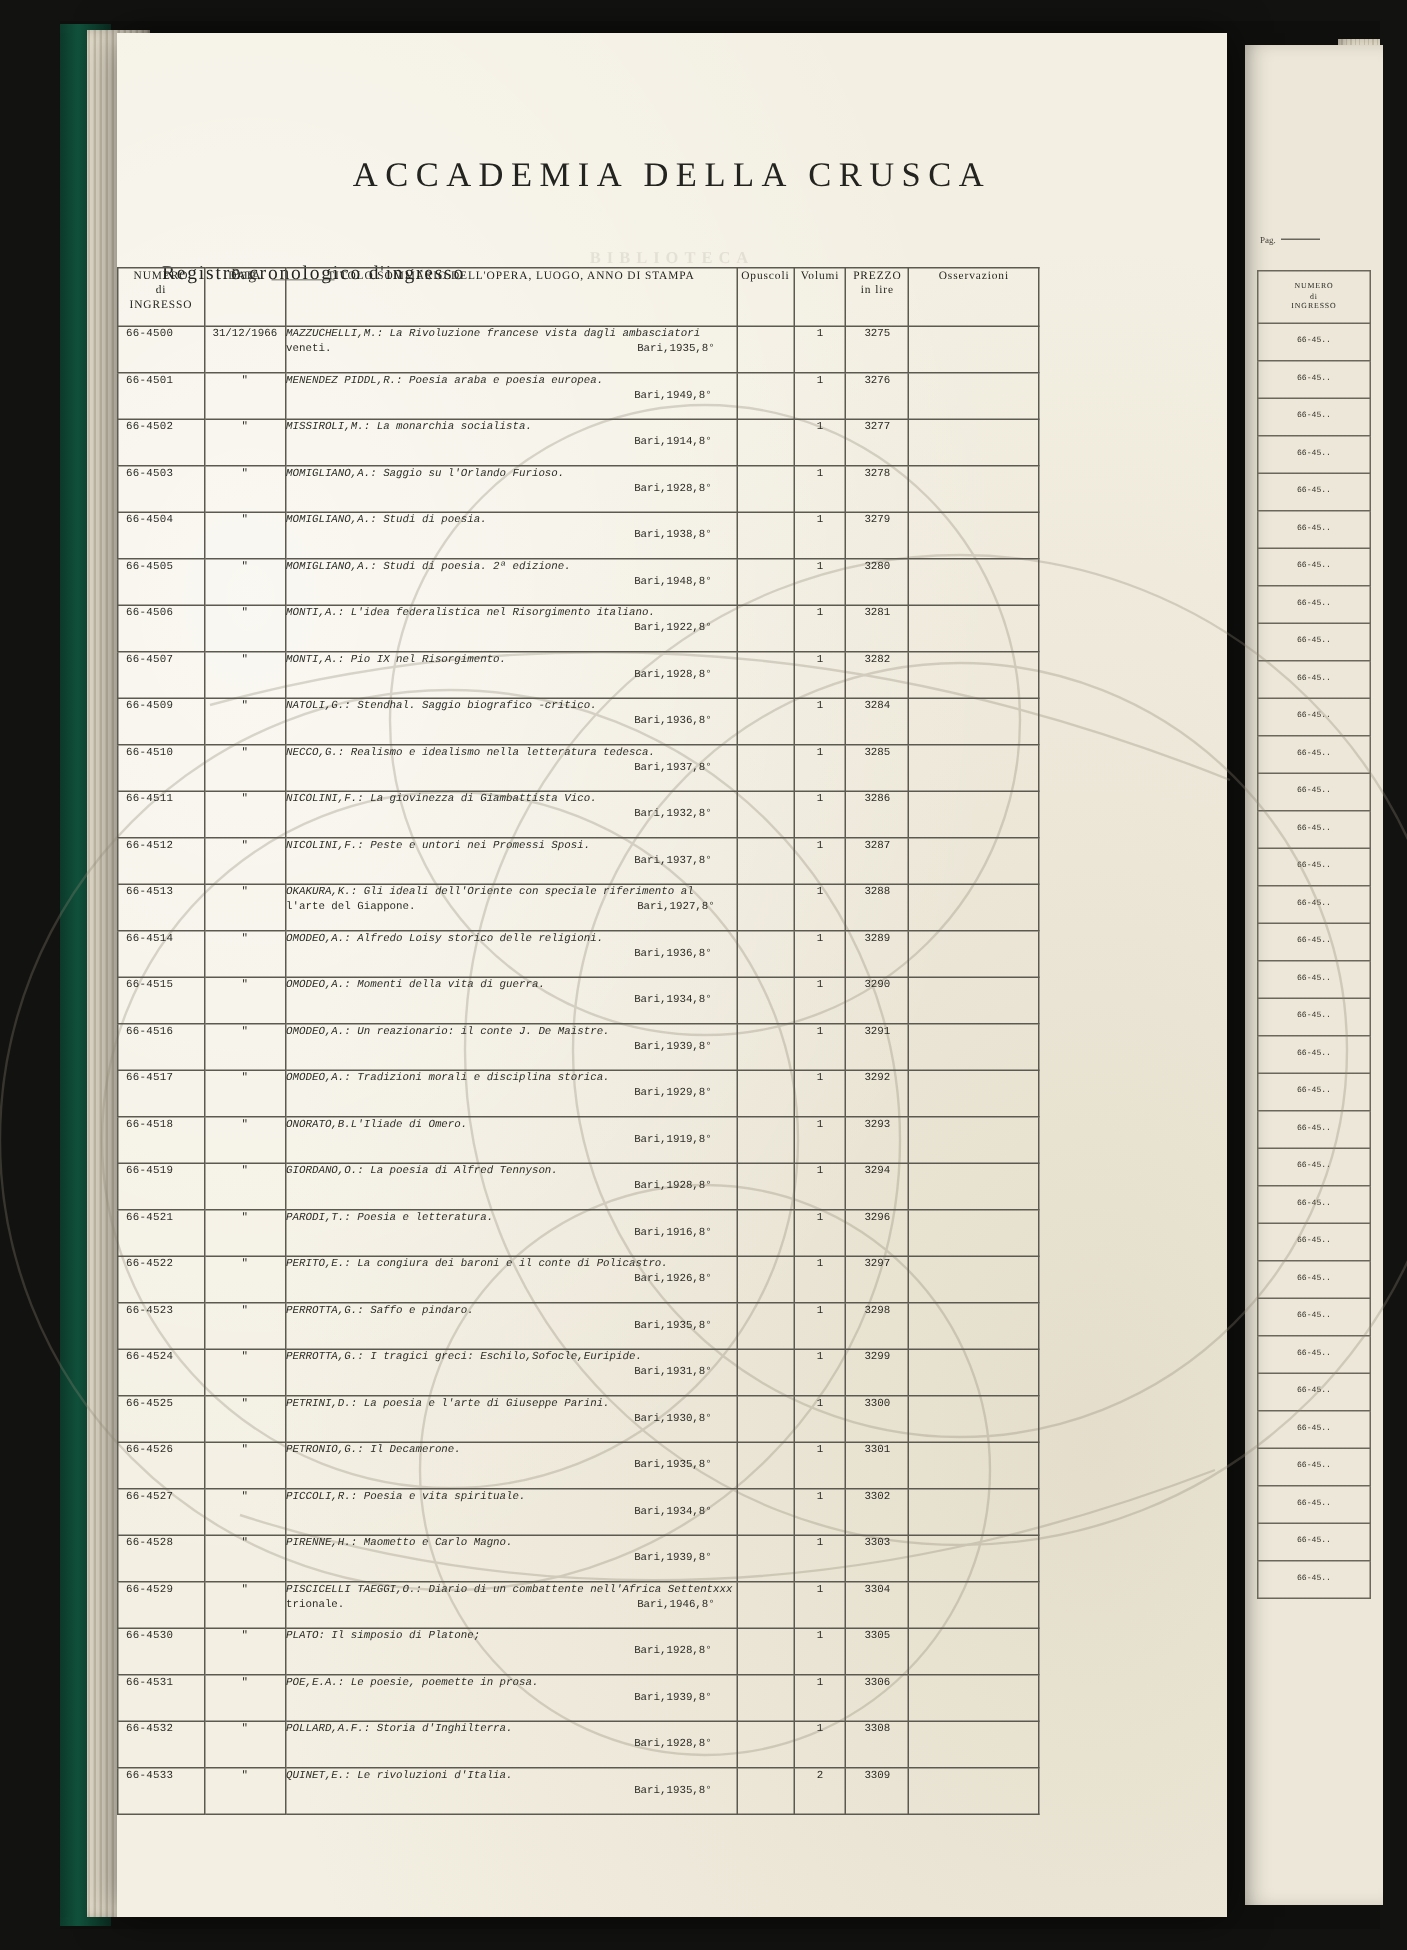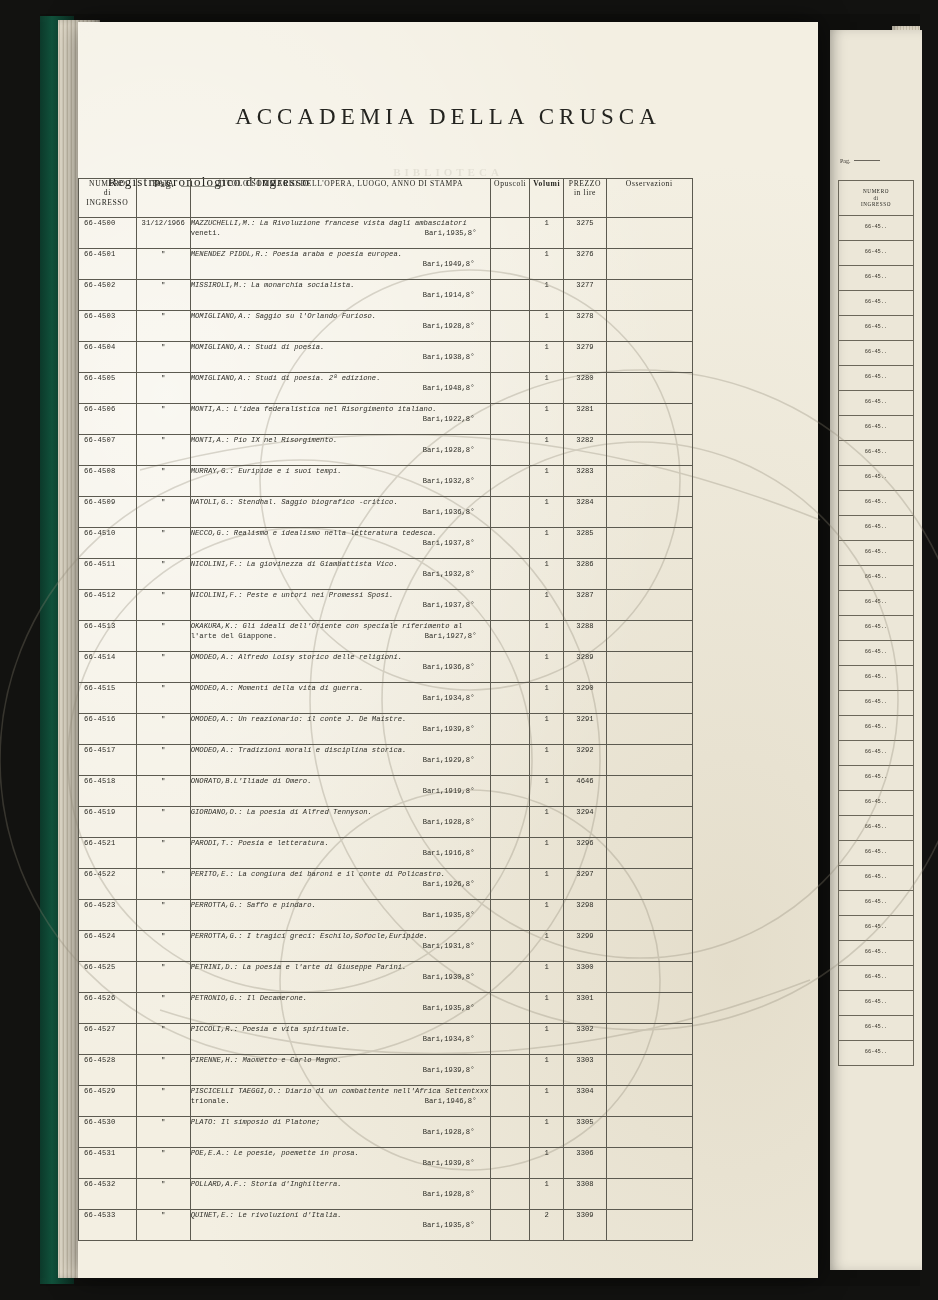--- a/index.html
+++ b/index.html
@@ -160,21 +160,21 @@
     letter-spacing: .6px;
     padding: 5px 2px 6px;
     line-height: 1.25;
     height: 38px;
     color: #24241f;
   }
   .c-num   { width: 58px; }
   .c-data  { width: 54px; }
   .c-title { width: 300px; }
   .c-opus  { width: 38px; }
-  .c-vol   { width: 34px; font-weight: bold; }
+  .c-vol   { width: 34px; }
   .c-prezzo{ width: 42px; }
   .c-oss   { width: 89px; }
   tbody td {
     height: 30px;
     padding: 2px 3px 0 4px;
     line-height: 1.45;
   }
   tbody td.num { text-align: left; padding-left: 5px; letter-spacing: .2px; }
   tbody td.data { text-align: center; }
   tbody td.opus, tbody td.vol, tbody td.prezzo { text-align: center; }
@@ -498,32 +498,20 @@
           <td class="title">
             <span class="title-line1">MONTI,A.: Pio IX nel Risorgimento.</span>
             <span class="title-line2">Bari,1928,8°</span>
           </td>
           <td class="opus"></td>
           <td class="vol">1</td>
           <td class="prezzo">3282</td>
           <td class="oss"></td>
         </tr>
         <tr>
-          <td class="num">66-4508</td>
-          <td class="data">"</td>
-          <td class="title">
-            <span class="title-line1">MURRAY,G.: Euripide e i suoi tempi.</span>
-            <span class="title-line2">Bari,1932,8°</span>
-          </td>
-          <td class="opus"></td>
-          <td class="vol">1</td>
-          <td class="prezzo">3283</td>
-          <td class="oss"></td>
-        </tr>
-        <tr>
           <td class="num">66-4509</td>
           <td class="data">"</td>
           <td class="title">
             <span class="title-line1">NATOLI,G.: Stendhal. Saggio biografico -critico.</span>
             <span class="title-line2">Bari,1936,8°</span>
           </td>
           <td class="opus"></td>
           <td class="vol">1</td>
           <td class="prezzo">3284</td>
           <td class="oss"></td>
@@ -629,21 +617,21 @@
         </tr>
         <tr>
           <td class="num">66-4518</td>
           <td class="data">"</td>
           <td class="title">
             <span class="title-line1">ONORATO,B.L'Iliade di Omero.</span>
             <span class="title-line2">Bari,1919,8°</span>
           </td>
           <td class="opus"></td>
           <td class="vol">1</td>
-          <td class="prezzo">4646</td>
+          <td class="prezzo">3293</td>
           <td class="oss"></td>
         </tr>
         <tr>
           <td class="num">66-4519</td>
           <td class="data">"</td>
           <td class="title">
             <span class="title-line1">GIORDANO,O.: La poesia di Alfred Tennyson.</span>
             <span class="title-line2">Bari,1928,8°</span>
           </td>
           <td class="opus"></td>

